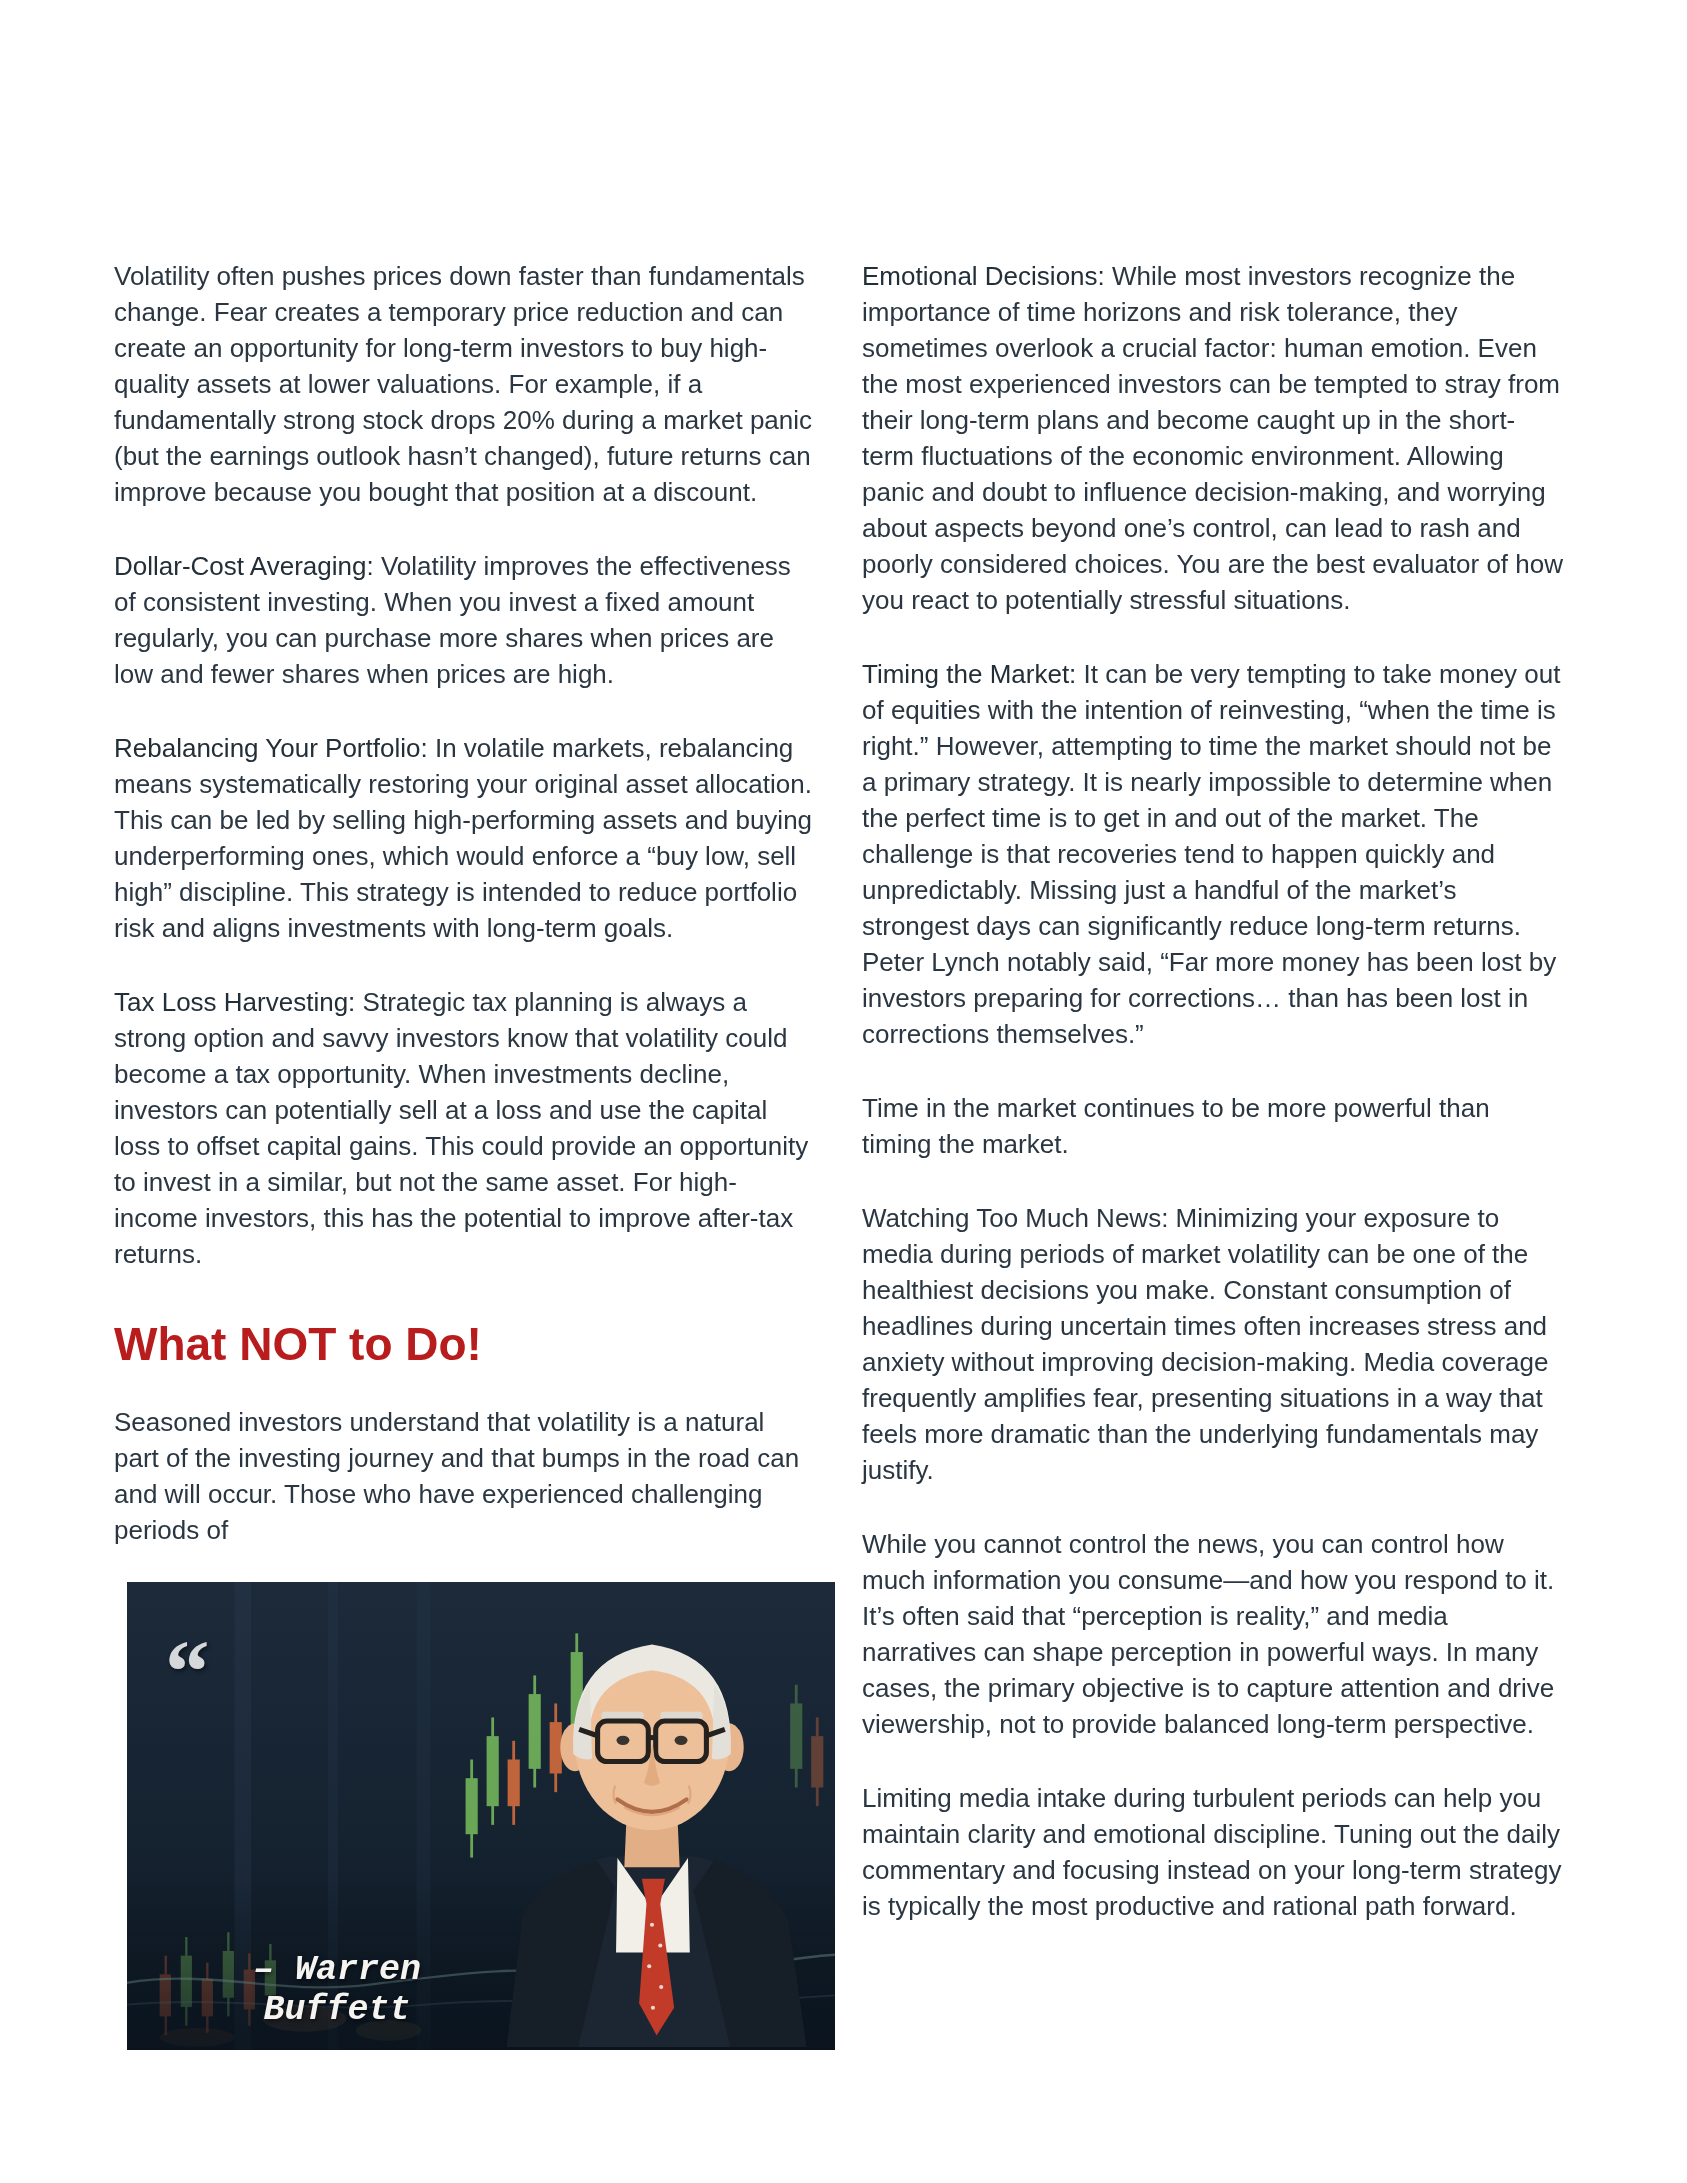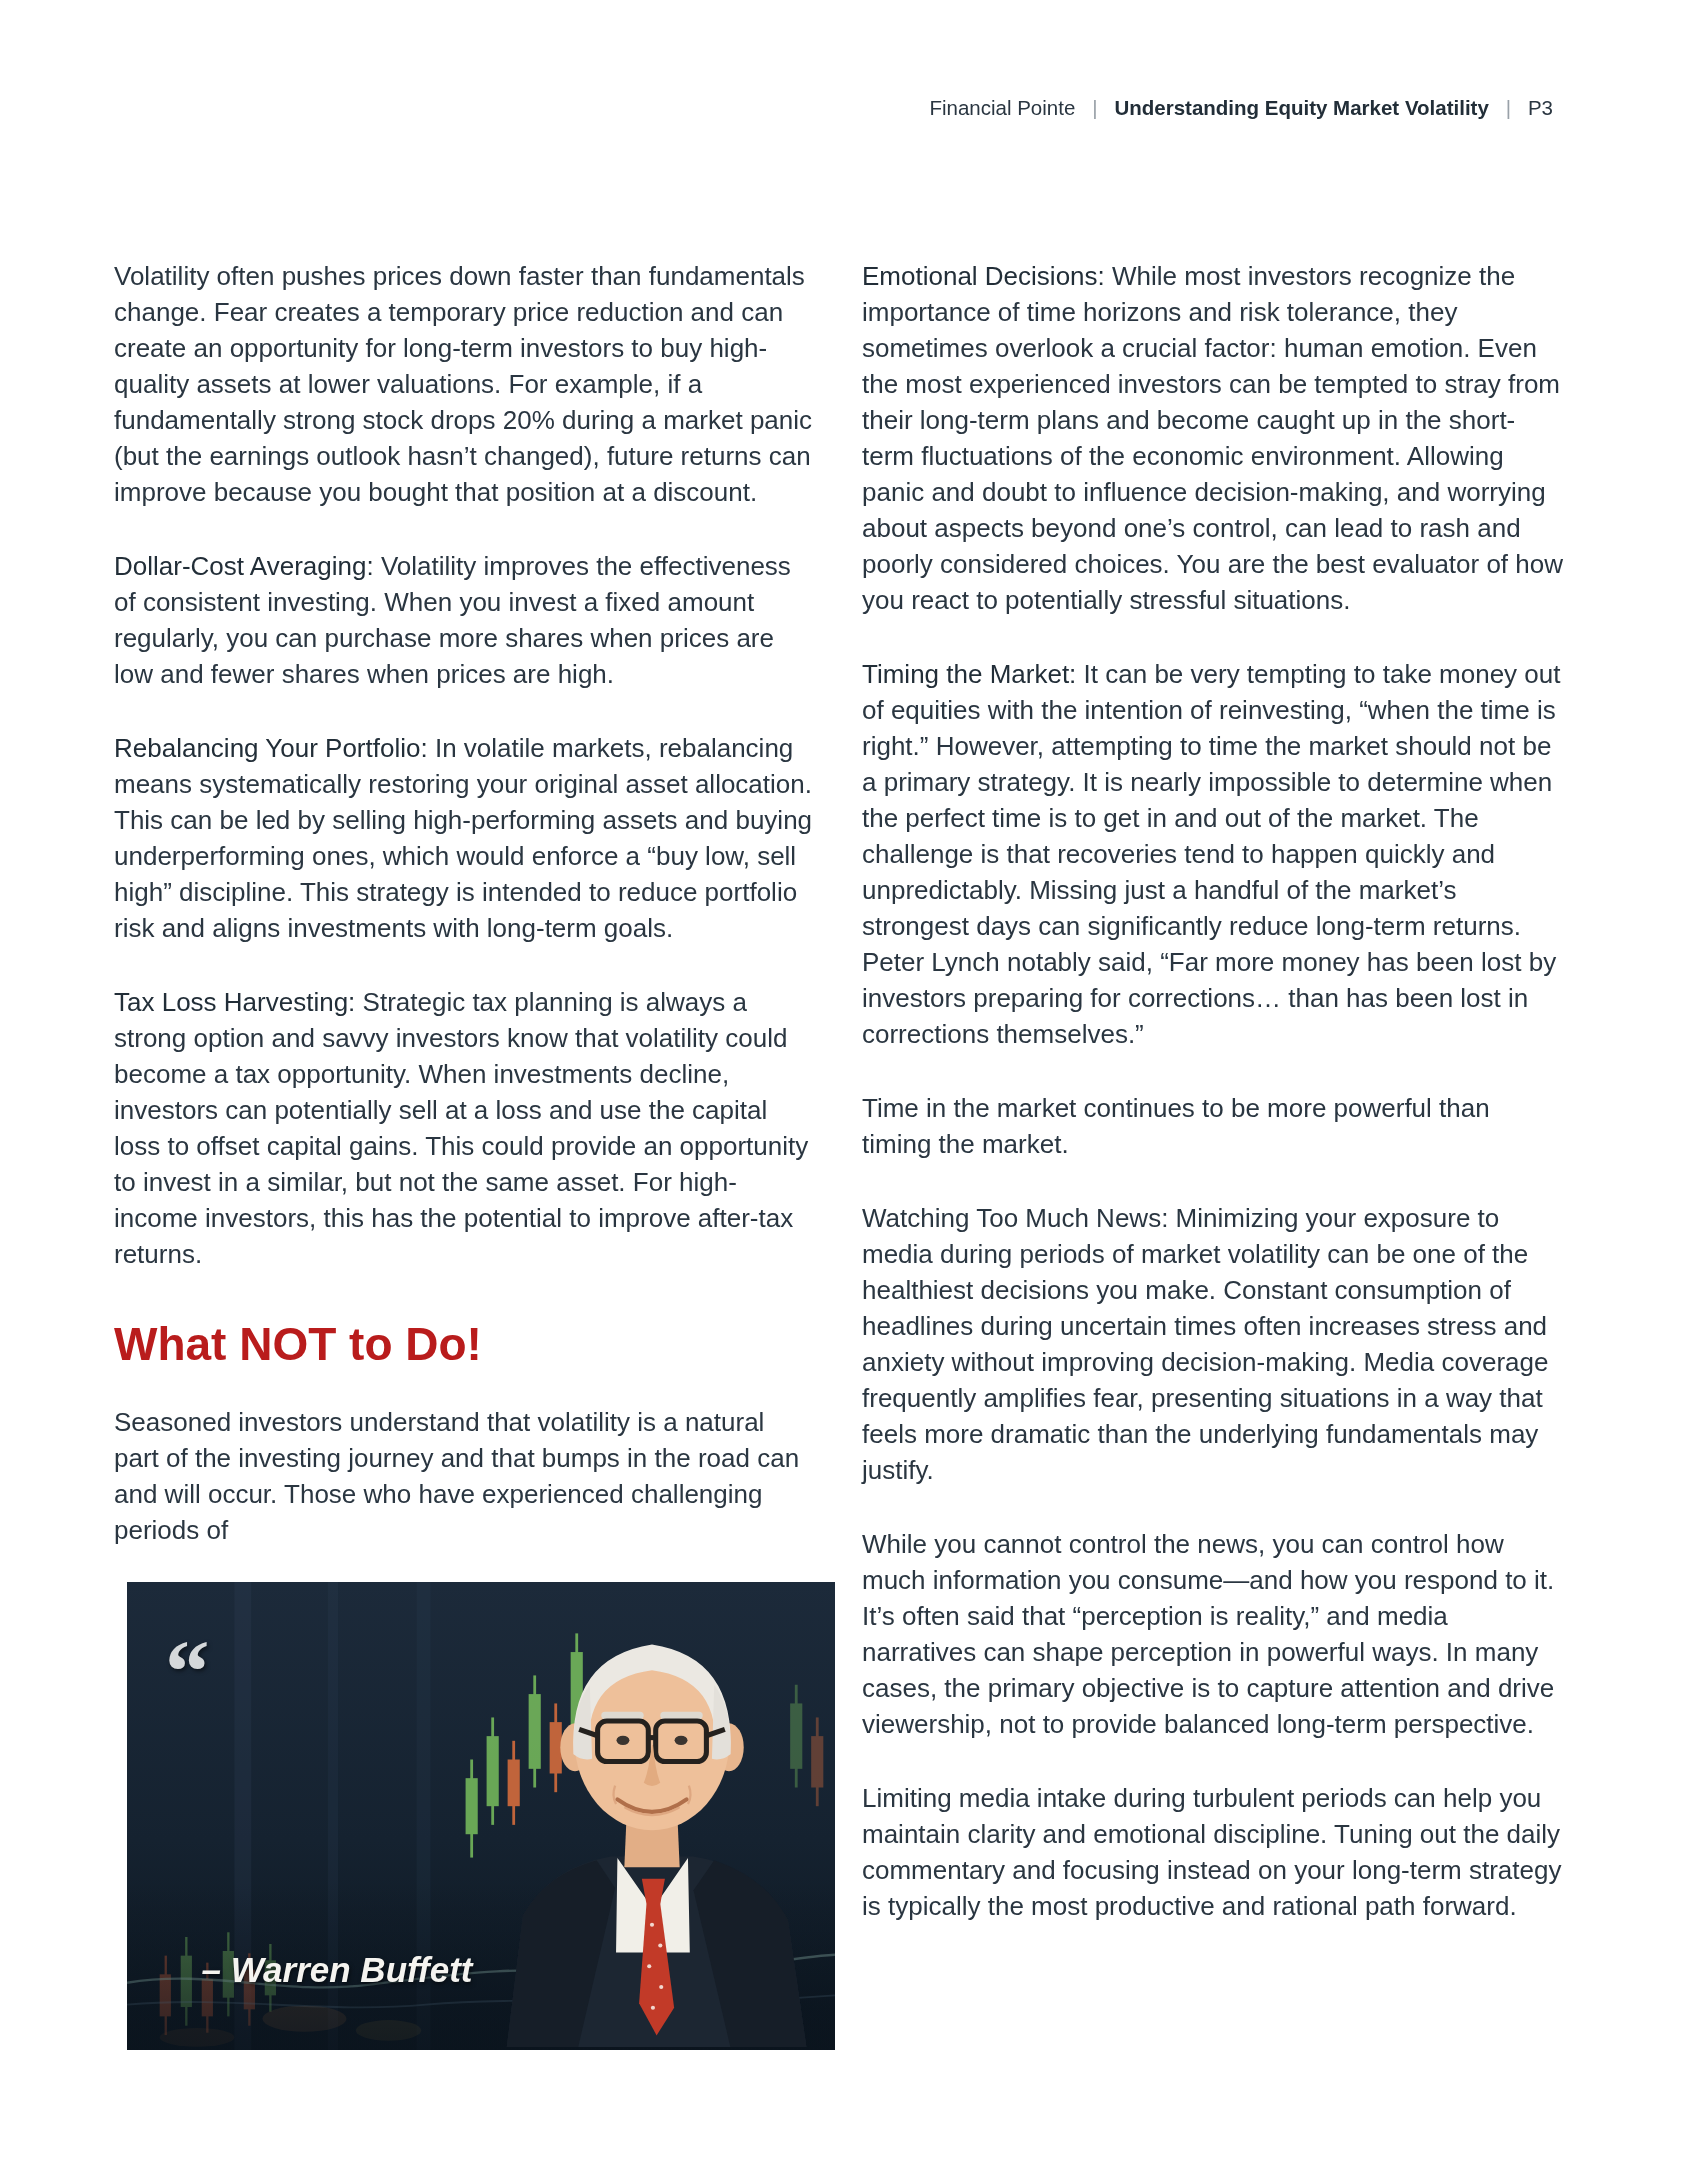--- a/index.html
+++ b/index.html
@@ -27,36 +27,29 @@
   .quote-img svg.bg{position:absolute;left:0;top:0;width:100%;height:100%;}
   .openq{position:absolute;left:38px;top:45px;font-family:"Liberation Serif",serif;font-weight:700;
          font-size:89px;line-height:1;color:#d5d8da;text-shadow:1.4px 2.3px 4.7px rgba(0,0,0,.55);}
   .qlines{position:absolute;left:17px;top:92px;width:336px;text-align:center;
           font-family:"Liberation Serif",serif;font-weight:700;font-size:36px;line-height:53px;
           text-shadow:1.4px 2.3px 5.6px rgba(0,0,0,.6);}
   .qw{color:#f3f1ea;}
   .qg{color:#e2ac3f;}
   .qclose{color:#d5d8da;font-size:42px;margin-left:6.5px;}
   .sig{position:absolute;left:70px;top:368px;width:280px;text-align:center;
-       font-family:Liberation Sans, sans-serif;font-style:italic;font-weight:700;font-size:35px;
+       font-family:Liberation Mono, monospace;font-style:italic;font-weight:700;font-size:35px;
        color:#f5f4f0;text-shadow:0.9px 1.9px 4.2px rgba(0,0,0,.55);}
   .portrait{position:absolute;right:-5.6px;bottom:0;width:378px;height:451px;}
 </style>
 </head>
 <body>
 
 <div class="page">
 
-  <div class="header">
-    <span class="brand">Financial Pointe</span>
-    <span class="sep">|</span>
-    <span class="title">Understanding Equity Market Volatility</span>
-    <span class="sep">|</span>
-    <span class="pageno">P3</span>
-  </div>
 
   <div class="col col-left">
     <p class="body"><span>Volatility often pushes prices down faster than fundamentals change. Fear creates a temporary price reduction and can create an opportunity for long-term investors to buy high-quality assets at lower valuations. For example, if a fundamentally strong stock drops 20% during a market panic (but the earnings outlook hasn’t changed), future returns can improve because you bought that position at a discount.</span></p>
     <p class="body"><span class="lead">Dollar-Cost Averaging:</span> <span>Volatility improves the effectiveness of consistent investing. When you invest a fixed amount regularly, you can purchase more shares when prices are low and fewer shares when prices are high.</span></p>
     <p class="body"><span class="lead">Rebalancing Your Portfolio:</span> <span>In volatile markets, rebalancing means systematically restoring your original asset allocation. This can be led by selling high-performing assets and buying underperforming ones, which would enforce a “buy low, sell high” discipline. This strategy is intended to reduce portfolio risk and aligns investments with long-term goals.</span></p>
     <p class="body"><span class="lead">Tax Loss Harvesting:</span> <span>Strategic tax planning is always a strong option and savvy investors know that volatility could become a tax opportunity. When investments decline, investors can potentially sell at a loss and use the capital loss to offset capital gains. This could provide an opportunity to invest in a similar, but not the same asset. For high-income investors, this has the potential to improve after-tax returns.</span></p>
     <h2 class="section">What NOT to Do!</h2>
     <p class="body"><span>Seasoned investors understand that volatility is a natural part of the investing journey and that bumps in the road can and will occur. Those who have experienced challenging periods of</span></p>
   </div>
 

